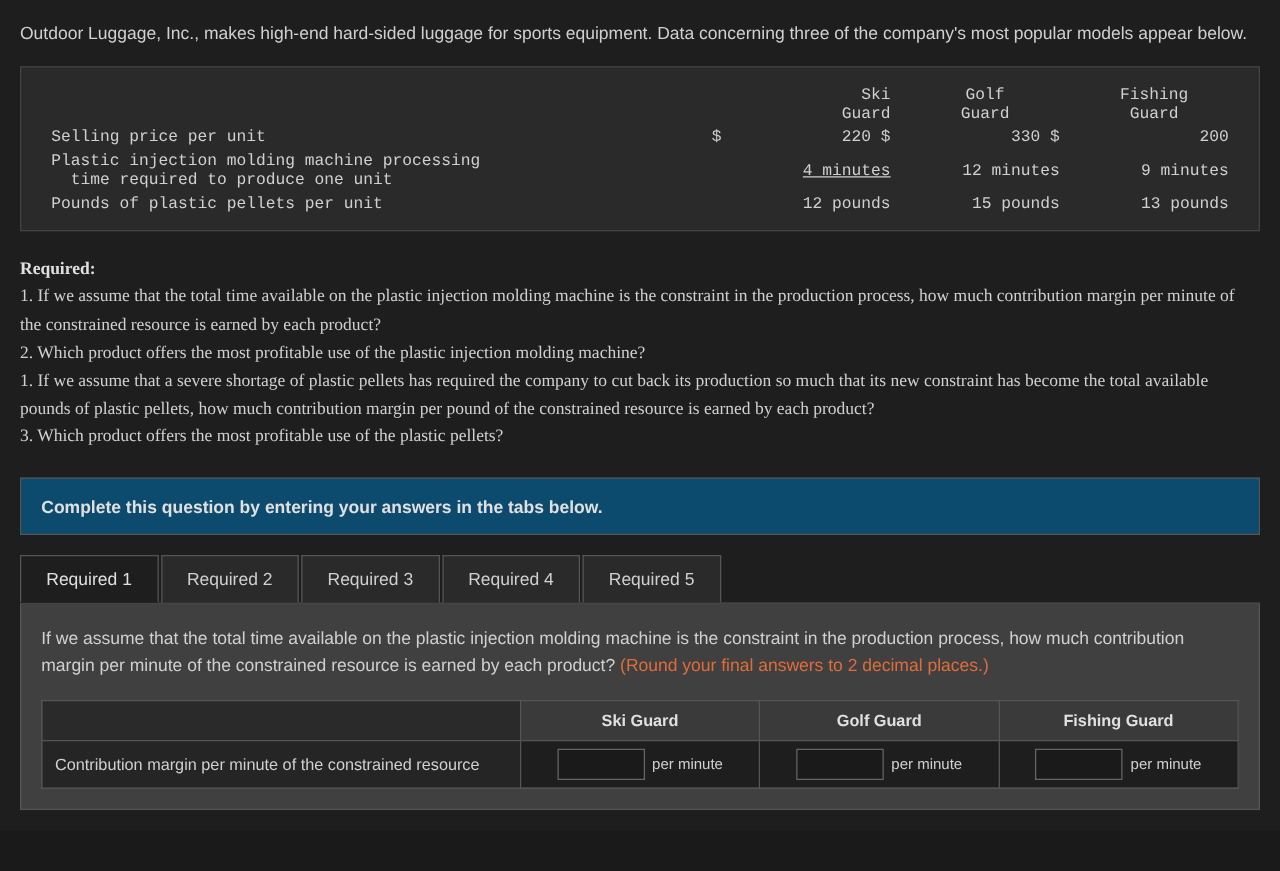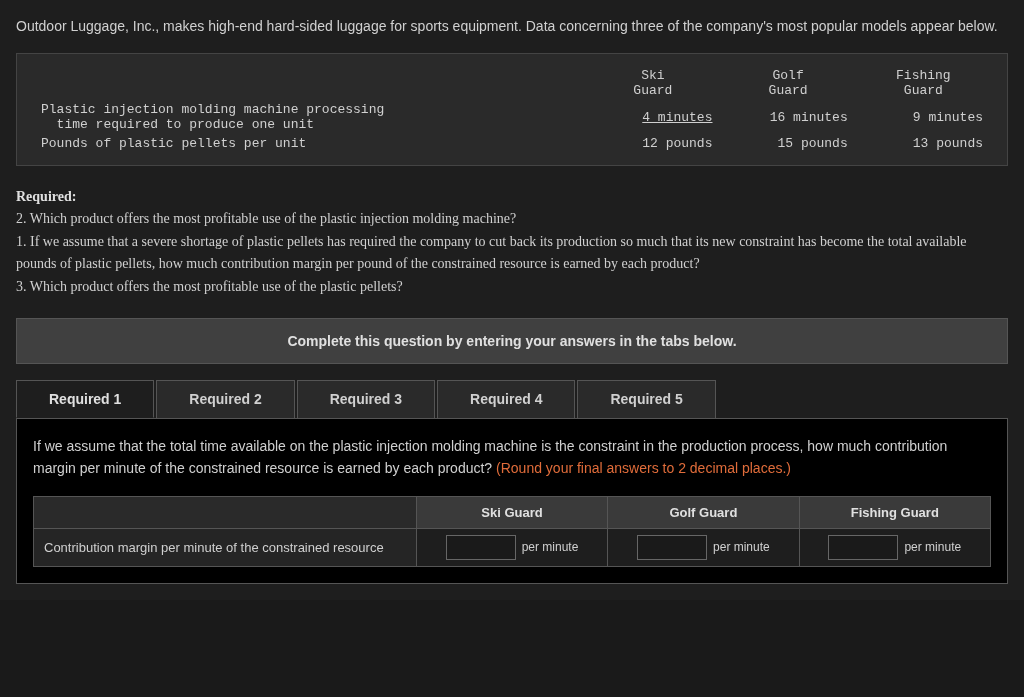--- a/index.html
+++ b/index.html
@@ -54,55 +54,53 @@
       color: #d0d0d0;
       line-height: 1.6;
       font-size: 14px;
       font-family: Liberation Serif, serif;
     }
     .required-section .required-label {
       font-weight: bold;
       color: #e0e0e0;
     }
     .complete-box {
-      background: #404040;
+      background: #0c4a6e;
       border: 1px solid #555;
       padding: 14px 16px;
       margin-bottom: 16px;
       font-weight: bold;
       color: #e0e0e0;
       font-size: 14px;
-      text-align: center;
     }
     .tabs-container {
       display: flex;
       border-bottom: 1px solid #555;
       margin-bottom: 0;
     }
     .tab {
-      padding: 10px 32px;
+      padding: 10px 20px;
       border: 1px solid #555;
       border-bottom: none;
       cursor: pointer;
       background: #2a2a2a;
       color: #d0d0d0;
       font-size: 14px;
       margin-right: 2px;
-      font-weight: bold;
     }
     .tab.active {
       background: #1e1e1e;
       border-bottom: 1px solid #1e1e1e;
       color: #e0e0e0;
     }
     .tab-content {
       border: 1px solid #555;
       border-top: none;
       padding: 16px;
-      background: #000000;
+      background: #404040;
     }
     .tab-description {
       color: #d0d0d0;
       font-size: 14px;
       line-height: 1.6;
       margin-bottom: 16px;
     }
     .tab-description .highlight {
       color: #e06c3a;
     }
@@ -164,46 +162,54 @@
 <div class="page-container">
 
   <p class="intro-text">Outdoor Luggage, Inc., makes high-end hard-sided luggage for sports equipment. Data concerning three of the company's most popular models appear below.</p>
 
   <div class="data-table-container">
     <table class="data-table">
       <thead>
         <tr>
           <th style="width:45%; text-align:left;"></th>
           <th style="width:4%;"></th>
-          <th style="width:12%; text-align:center;">Ski<br>Guard</th>
+          <th style="width:12%; text-align:right;">Ski<br>Guard</th>
           <th style="width:12%; text-align:center;">Golf<br>Guard</th>
           <th style="width:12%; text-align:center;">Fishing<br>Guard</th>
         </tr>
       </thead>
       <tbody>
+        <tr>
+          <td class="label-cell">Selling price per unit</td>
+          <td class="value-cell" style="text-align:right;">$</td>
+          <td class="value-cell" style="text-align:right;">220 $</td>
+          <td class="value-cell" style="text-align:right;">330 $</td>
+          <td class="value-cell" style="text-align:right;">200</td>
+        </tr>
         <tr>
           <td class="label-cell">Plastic injection molding machine processing<br>&nbsp;&nbsp;time required to produce one unit</td>
           <td></td>
           <td class="value-cell" style="text-align:right;text-decoration:underline;">4 minutes</td>
-          <td class="value-cell" style="text-align:right;">16 minutes</td>
+          <td class="value-cell" style="text-align:right;">12 minutes</td>
           <td class="value-cell" style="text-align:right;">9 minutes</td>
         </tr>
         <tr>
           <td class="label-cell">Pounds of plastic pellets per unit</td>
           <td></td>
           <td class="value-cell" style="text-align:right;">12 pounds</td>
           <td class="value-cell" style="text-align:right;">15 pounds</td>
           <td class="value-cell" style="text-align:right;">13 pounds</td>
         </tr>
       </tbody>
     </table>
   </div>
 
   <div class="required-section">
     <p><span class="required-label">Required:</span></p>
+    <p>1. If we assume that the total time available on the plastic injection molding machine is the constraint in the production process, how much contribution margin per minute of the constrained resource is earned by each product?</p>
     <p>2. Which product offers the most profitable use of the plastic injection molding machine?</p>
     <p>1. If we assume that a severe shortage of plastic pellets has required the company to cut back its production so much that its new constraint has become the total available pounds of plastic pellets, how much contribution margin per pound of the constrained resource is earned by each product?</p>
     <p>3. Which product offers the most profitable use of the plastic pellets?</p>
   </div>
 
   <div class="complete-box">
     <span>Complete this question by entering your answers in the tabs below.</span>
   </div>
 
   <div class="tabs-container">

